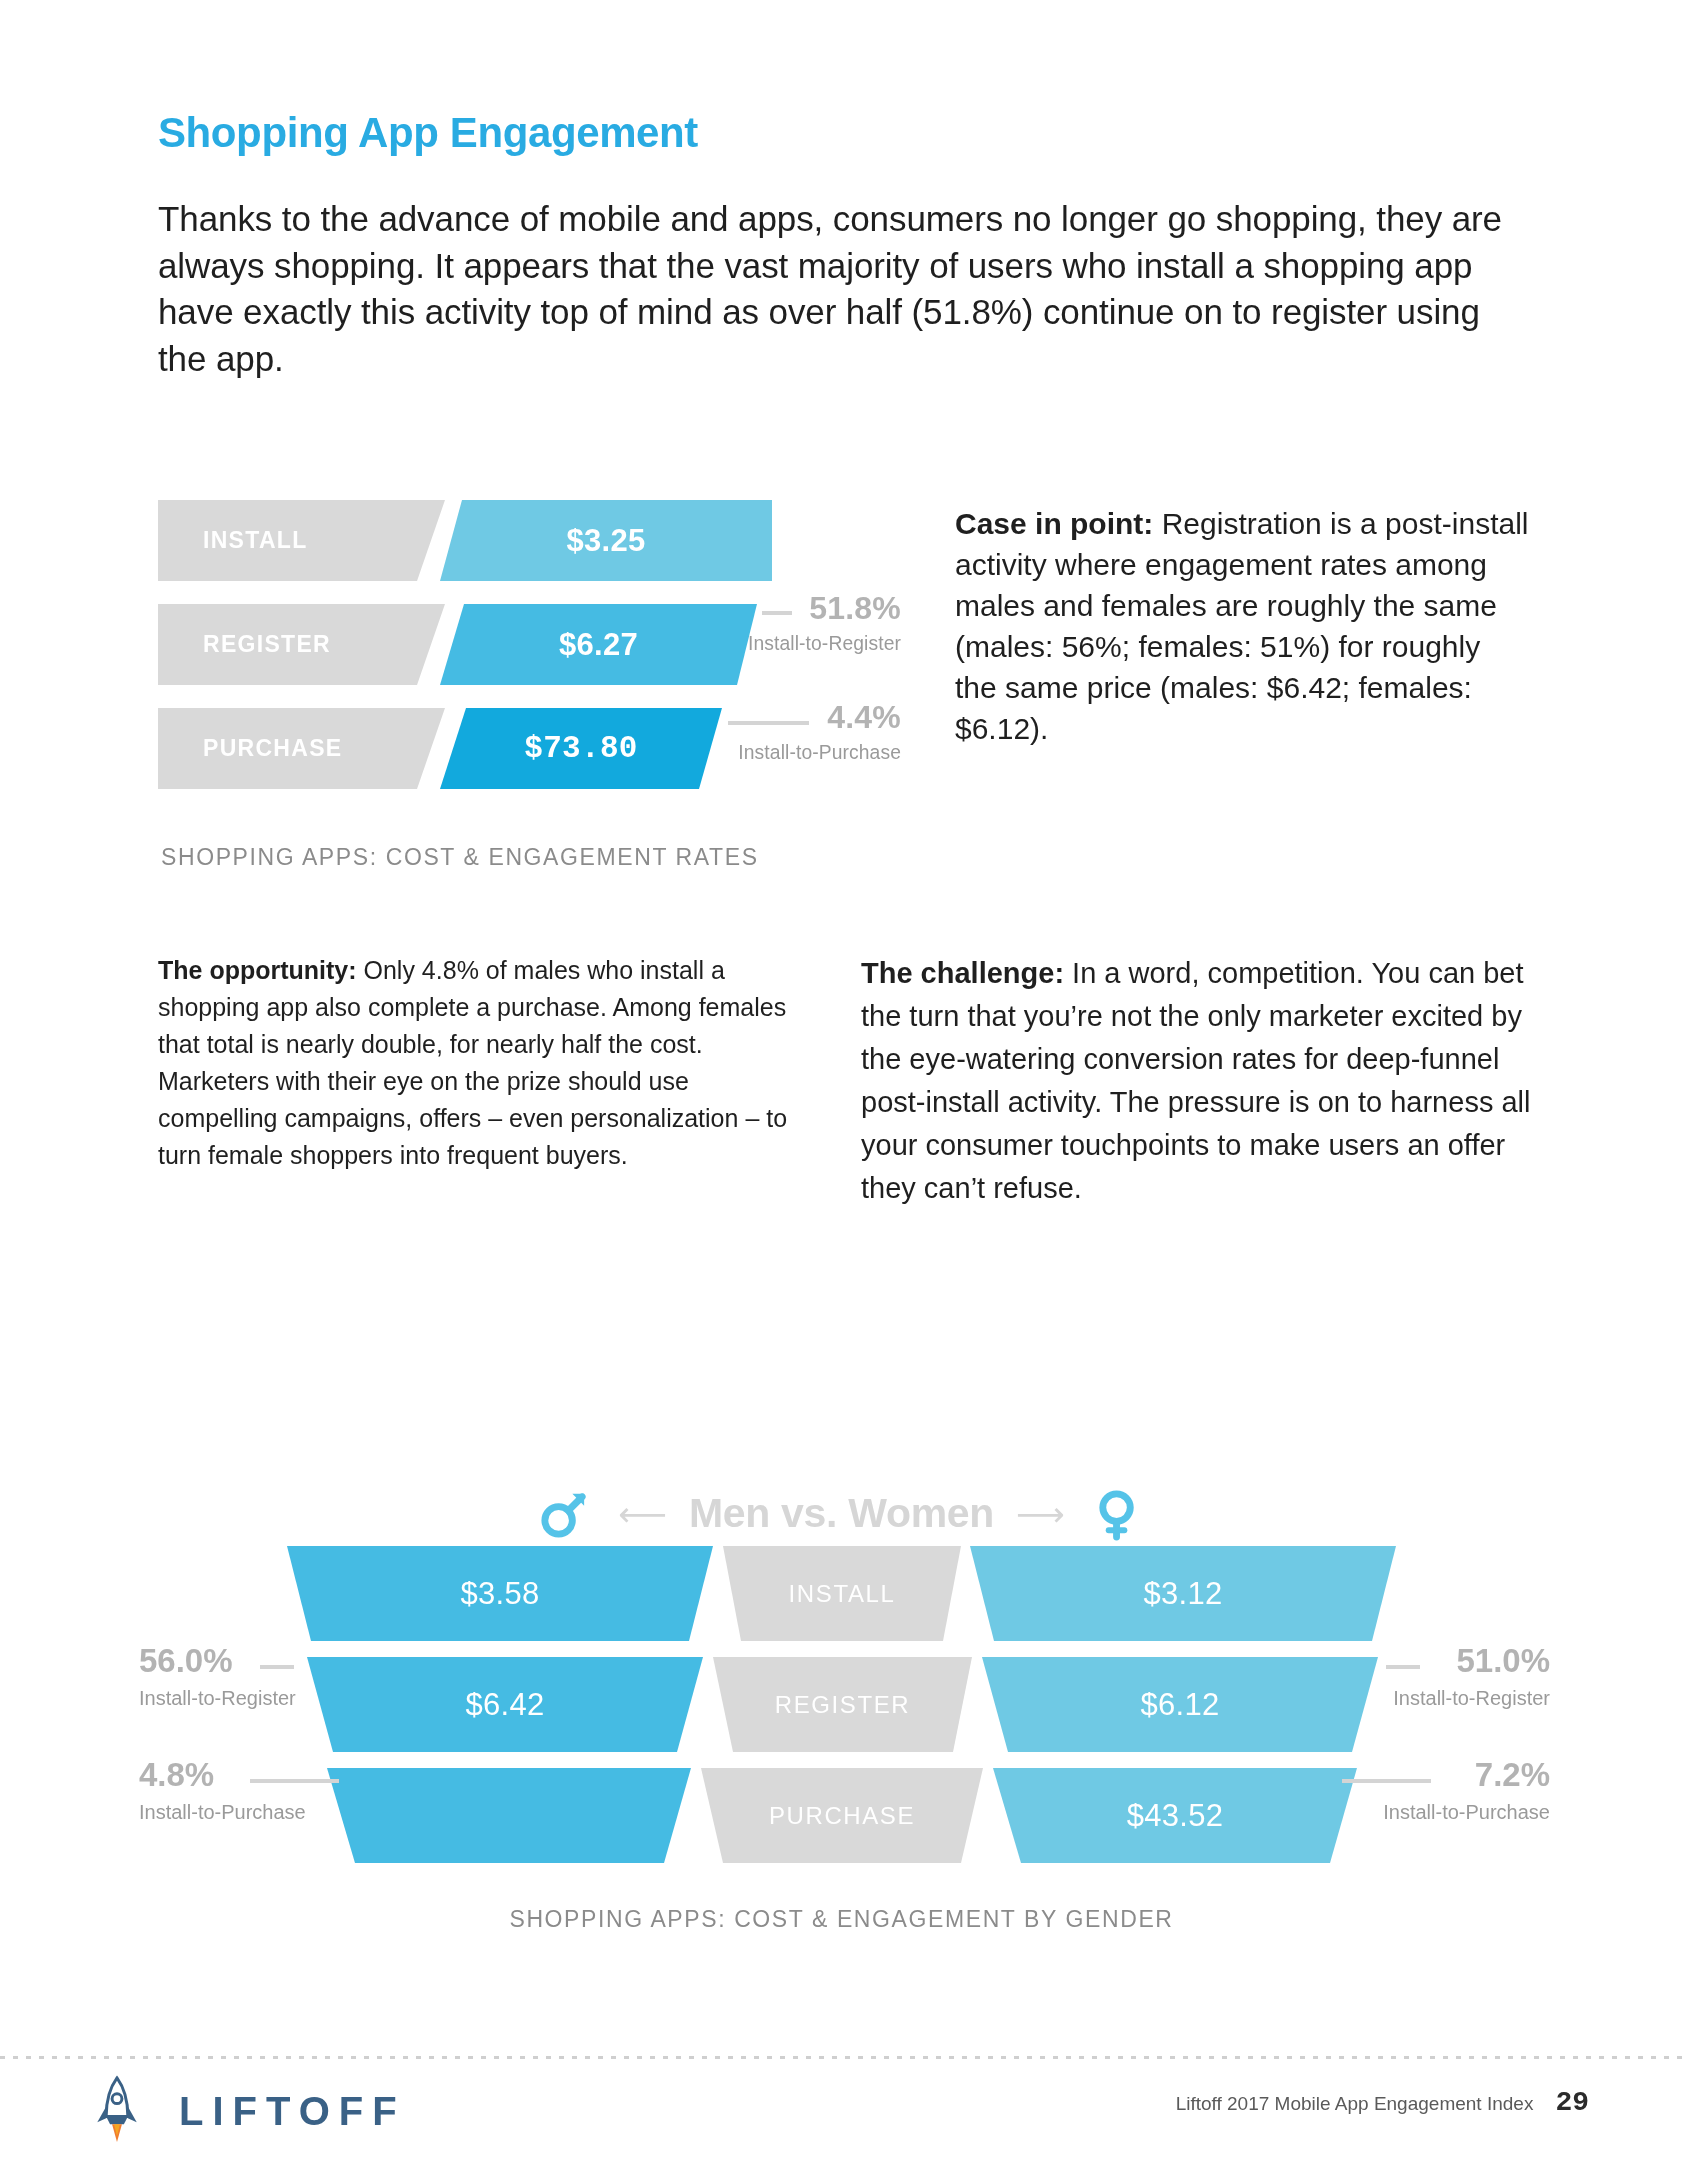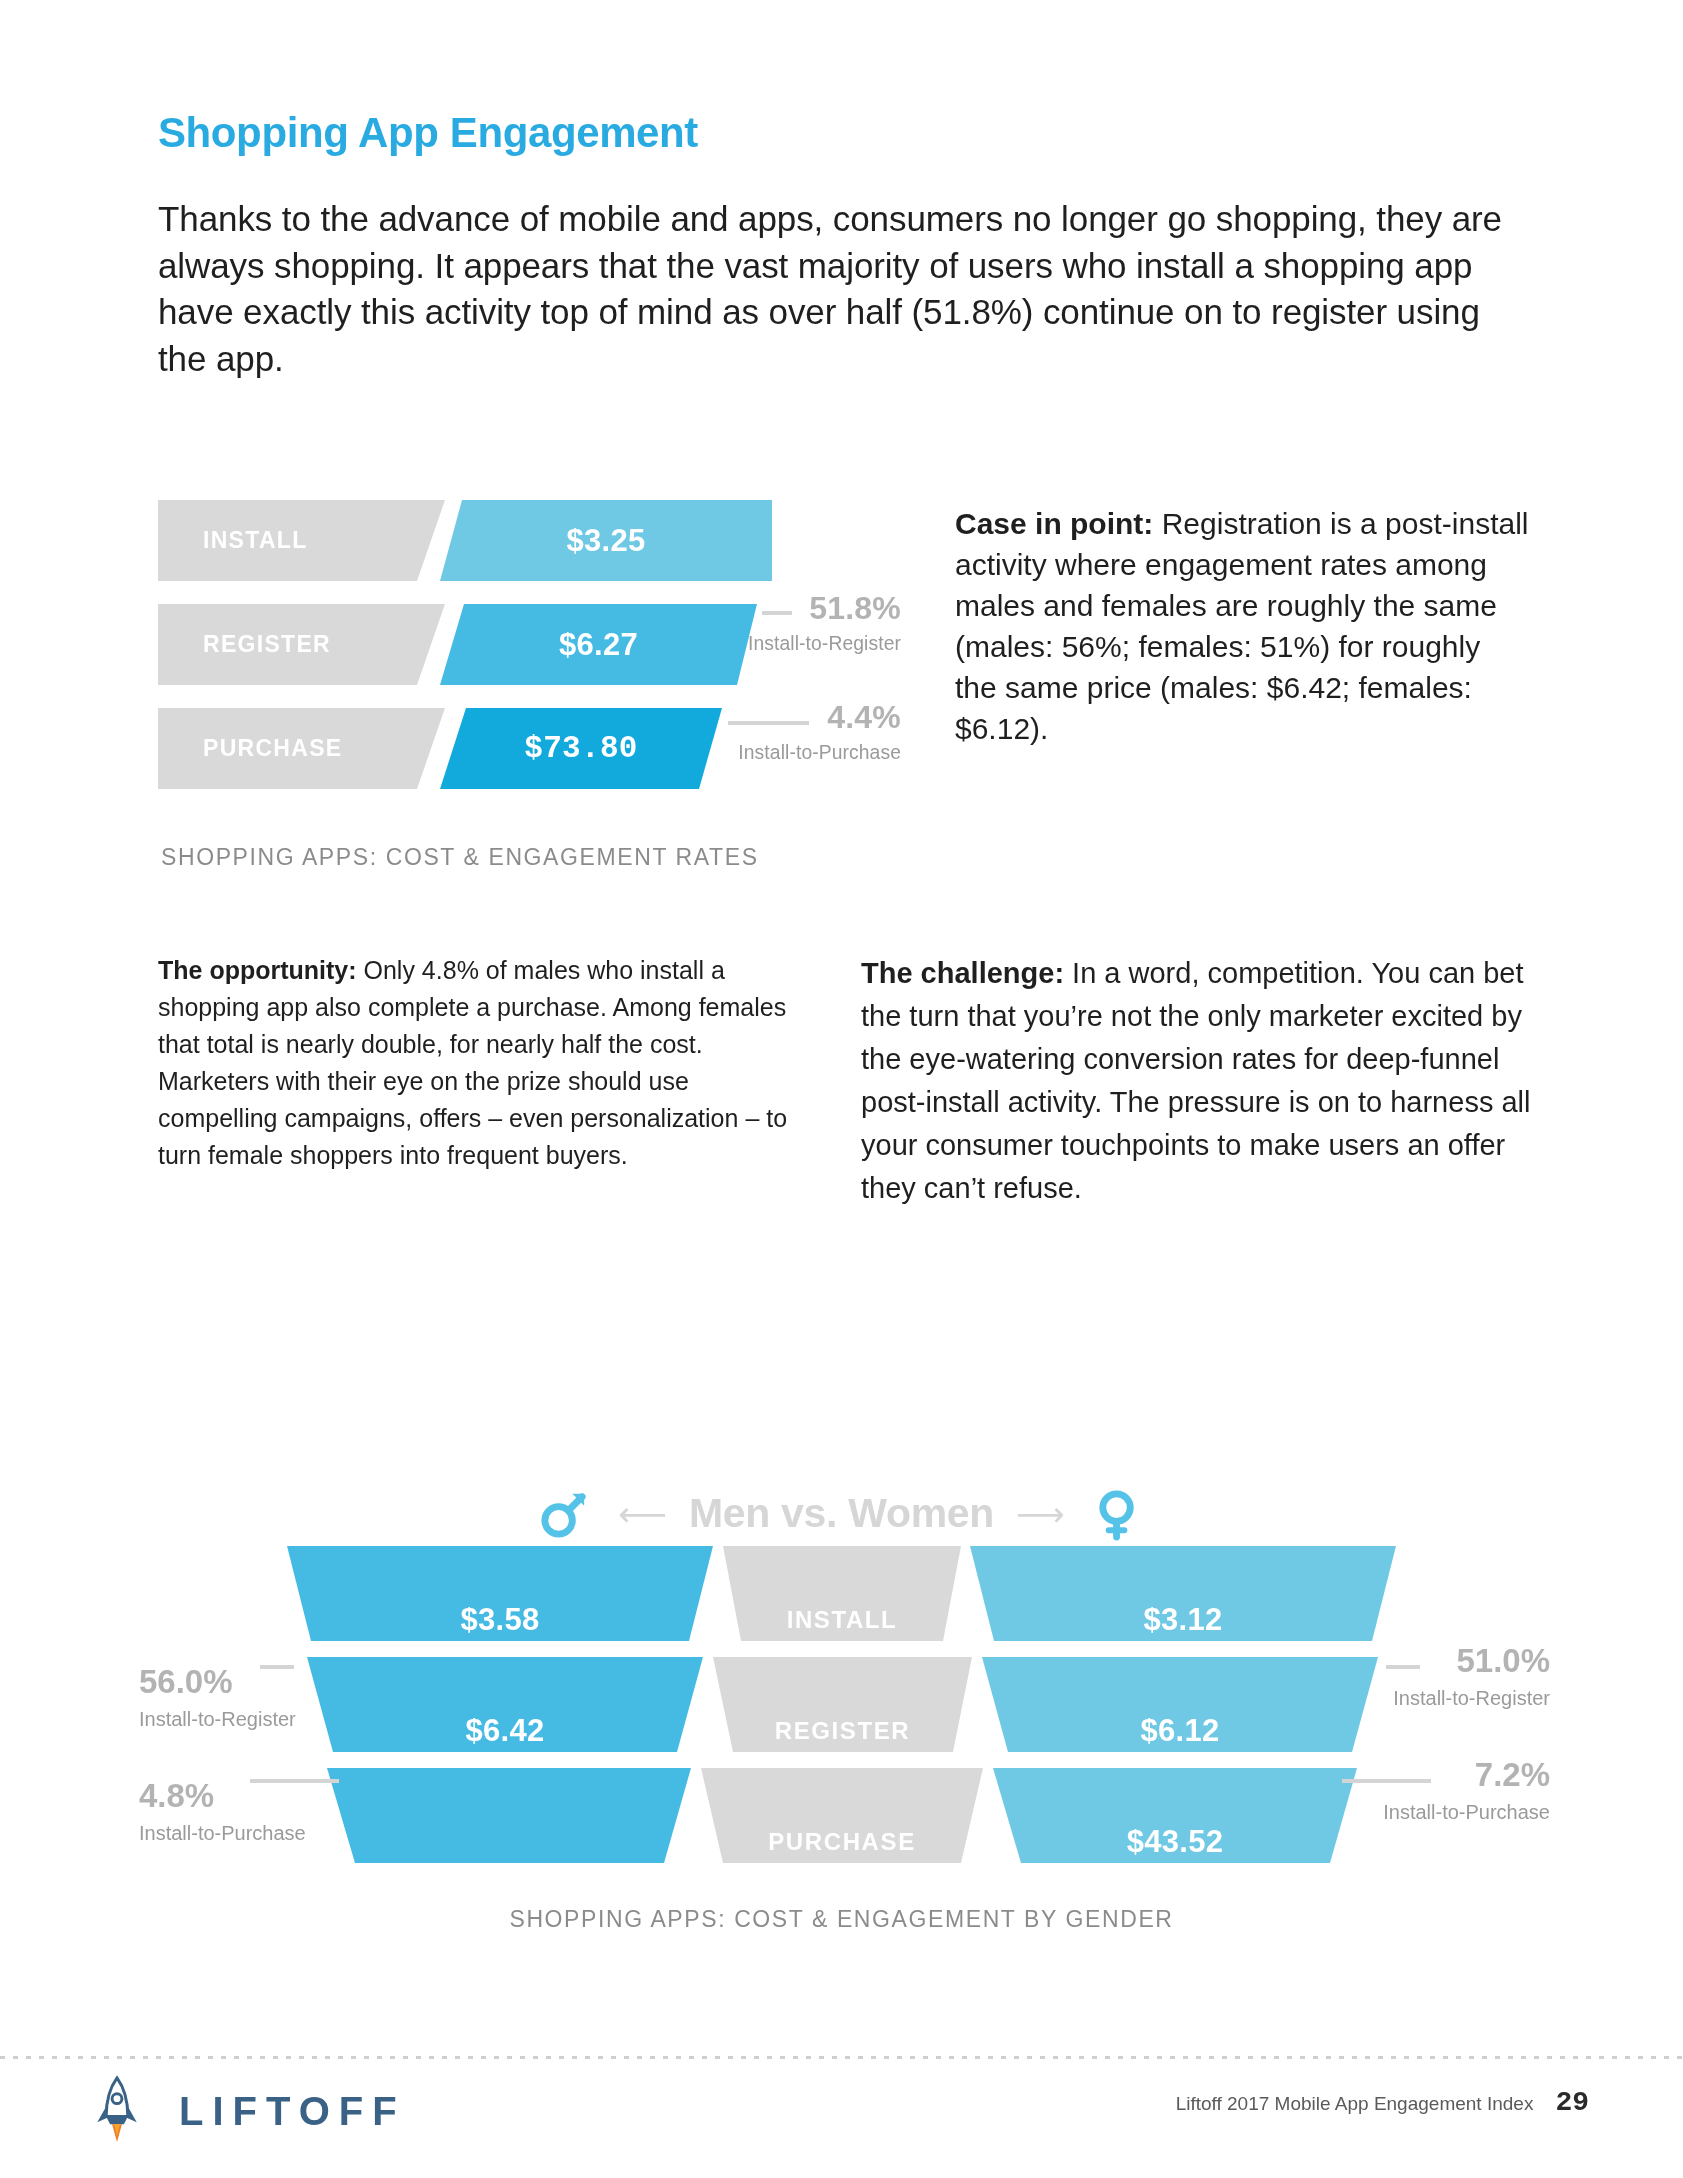--- a/index.html
+++ b/index.html
@@ -212,40 +212,39 @@
 
   .g-shape { position: absolute; top: 0; height: 95px; }
   .g-text {
     position: absolute;
     top: 0;
     height: 95px;
     display: flex;
     align-items: center;
     justify-content: center;
     color: #fff;
-    font-weight: bold;
-    margin-top: 26px;
+    font-weight: normal;
   }
   .g-price { font-size: 31px; letter-spacing: 0.3px; }
   .g-stage { font-size: 24px; letter-spacing: 1.6px; }
 
   .g-annot { position: absolute; }
   .g-annot .pct {
     font-size: 33px;
     font-weight: bold;
     color: #b3b3b3;
     line-height: 1;
   }
   .g-annot .sub {
     margin-top: 10px;
     font-size: 20px;
     color: #9a9a9a;
     font-weight: 300;
   }
-  .g-annot.left { text-align: left; margin-top: 21px; }
+  .g-annot.left { text-align: left; }
   .g-annot.right { text-align: right; }
 
   .cap2 {
     position: absolute;
     left: 0;
     top: 1906px;
     width: 1683px;
     text-align: center;
     font-size: 23px;
     color: #8b8b8b;

